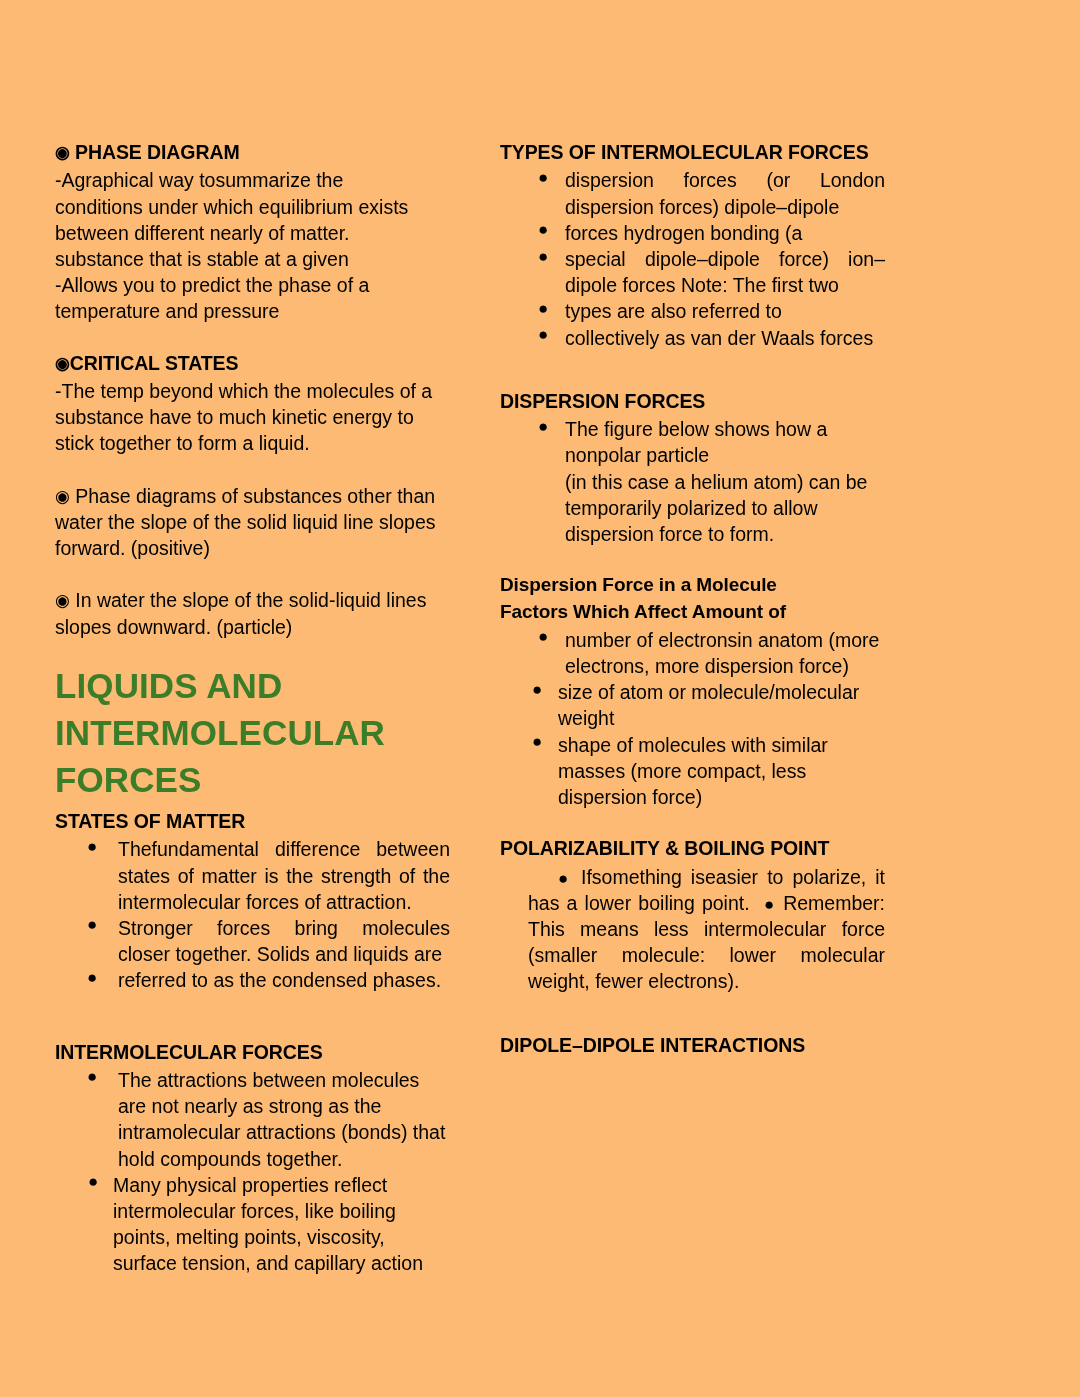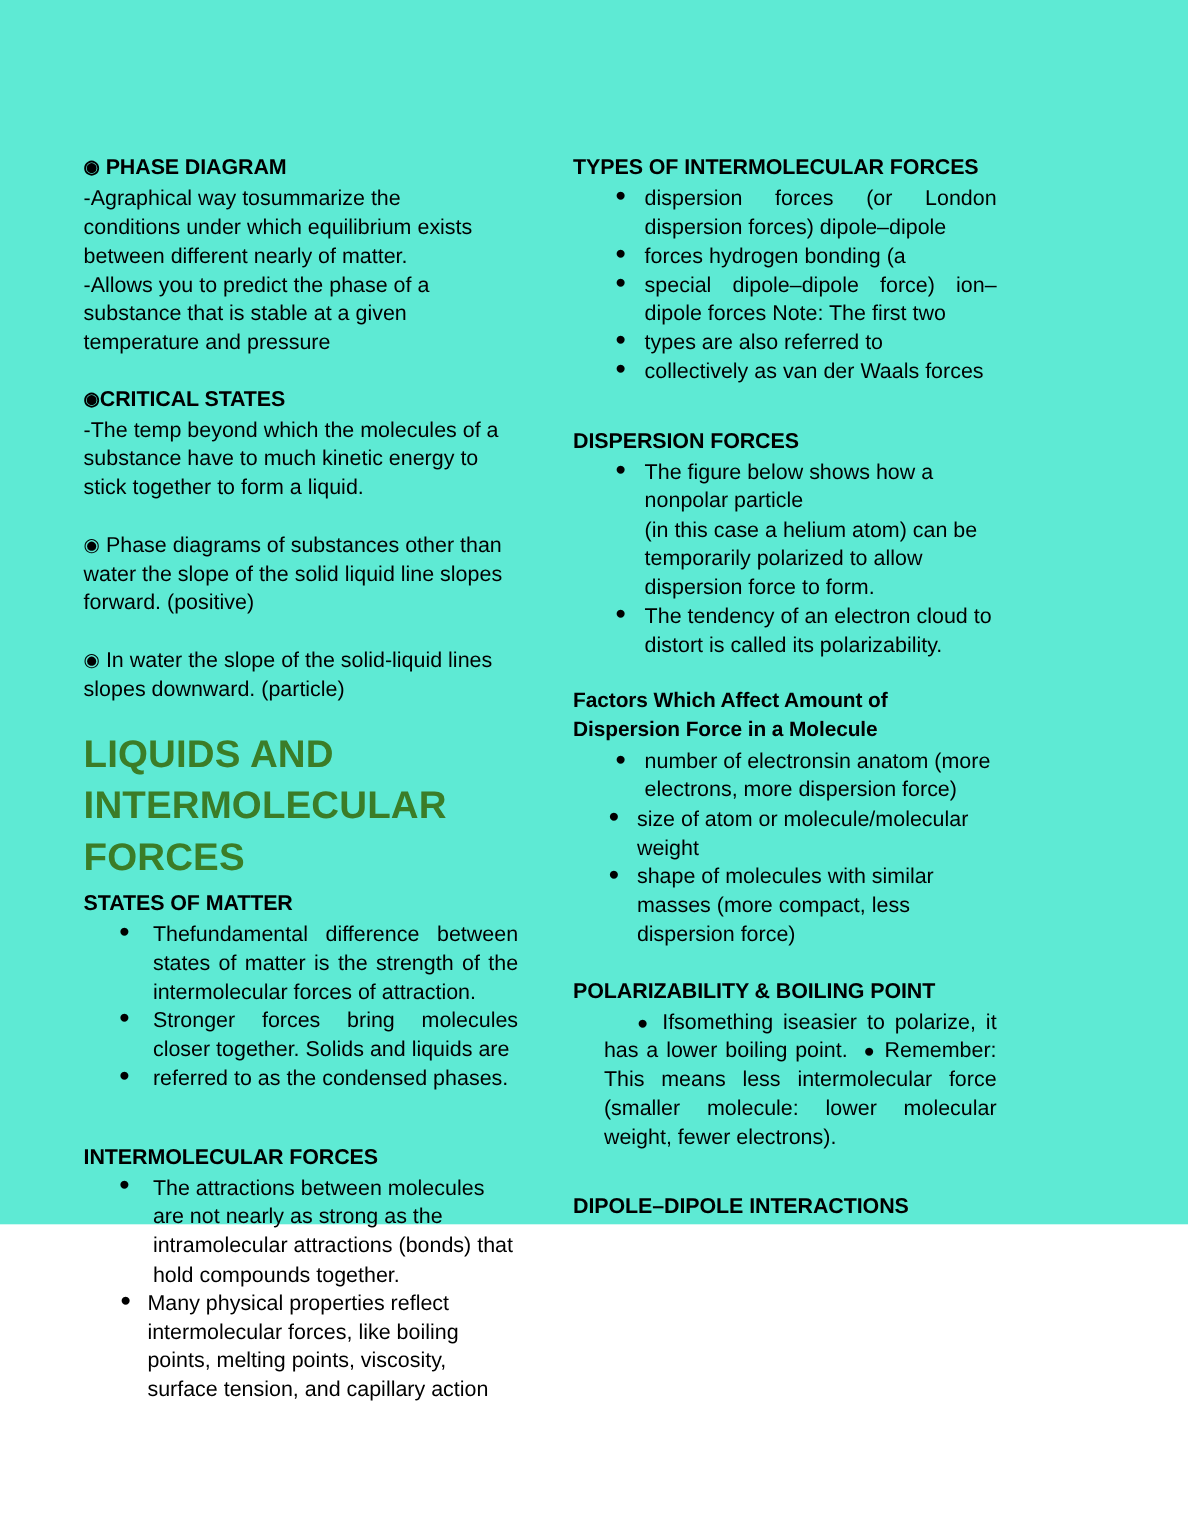--- a/index.html
+++ b/index.html
@@ -11,24 +11,24 @@
   body {
     width: 1080px;
     height: 1397px;
     font-family: "Liberation Sans", sans-serif;
     color: #000000;
     -webkit-font-smoothing: antialiased;
   }
   .page {
     position: relative;
     width: 1080px;
-    height: 1113px;
-    background: #5eead4;
+    height: 1397px;
+    background: #fdba74;
     box-sizing: border-box;
-    padding: 140px 108px 0 76px;
+    padding: 140px 108px 0 55px;
   }
   .columns {
     display: flex;
     align-items: flex-start;
     gap: 50px;
   }
   .col-left  { width: 395px; flex: 0 0 395px; }
   .col-right { width: 385px; flex: 0 0 385px; }
 
   
@@ -141,22 +141,22 @@
 
 <div class="page">
   <div class="columns">
 
     <div class="col-left">
 
       <div class="sec-heading"><span class="fisheye">◉</span>&nbsp;<span>PHASE DIAGRAM</span></div>
       <div class="para">-Agraphical way tosummarize the</div>
       <div class="para">conditions under which equilibrium exists</div>
       <div class="para">between different nearly of matter.</div>
+      <div class="para">substance that is stable at a given</div>
       <div class="para">-Allows you to predict the phase of a</div>
-      <div class="para">substance that is stable at a given</div>
       <div class="para">temperature and pressure</div>
 
       <div class="gap-md"></div>
 
       <div class="sec-heading"><span class="fisheye">◉</span><span>CRITICAL STATES</span></div>
       <div class="para">-The temp beyond which the molecules of a substance have to much kinetic energy to stick together to form a liquid.</div>
 
       <div class="gap-md"></div>
 
       <div class="para"><span class="fisheye">◉</span>&nbsp;<span>Phase diagrams of substances other than water the slope of the solid liquid line slopes forward. (positive)</span></div>
@@ -199,27 +199,26 @@
 
       <div class="sec-heading">DISPERSION FORCES</div>
       <ul class="bullets">
         <li>
           <div>The figure below shows how a</div>
           <div>nonpolar particle</div>
           <div>(in this case a helium atom) can be</div>
           <div>temporarily polarized to allow</div>
           <div>dispersion force to form.</div>
         </li>
-        <li>The tendency of an electron cloud to distort is called its polarizability.</li>
-      </ul>
-
-      <div class="gap-md"></div>
-
+      </ul>
+
+      <div class="gap-md"></div>
+
+      <div class="sec-heading mixed">Dispersion Force in a Molecule</div>
       <div class="sec-heading mixed">Factors Which Affect Amount of</div>
-      <div class="sec-heading mixed">Dispersion Force in a Molecule</div>
       <ul class="bullets">
         <li>number of electronsin anatom (more electrons, more dispersion force)</li>
         <li class="tight">size of atom or molecule/molecular weight</li>
         <li class="tight">shape of molecules with similar masses (more compact, less dispersion force)</li>
       </ul>
 
       <div class="gap-md"></div>
 
       <div class="sec-heading">POLARIZABILITY &amp; BOILING POINT</div>
       <p class="flow-para"><span class="inline-dot">●</span>&nbsp;<span>Ifsomething iseasier to polarize, it has a lower boiling point.</span>&nbsp; <span class="inline-dot">●</span>&nbsp;<span>Remember: This means less intermolecular force (smaller molecule: lower molecular weight, fewer electrons).</span></p>

